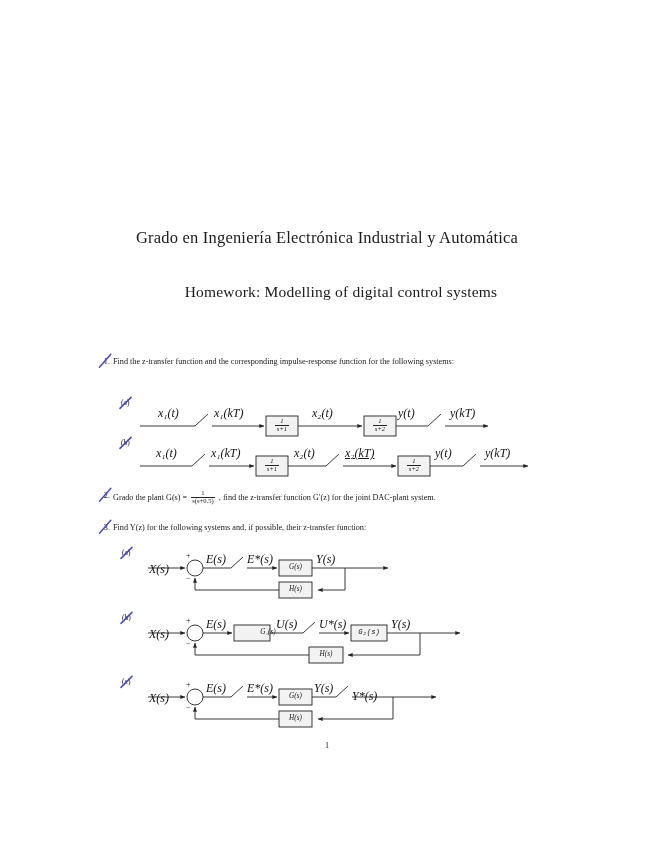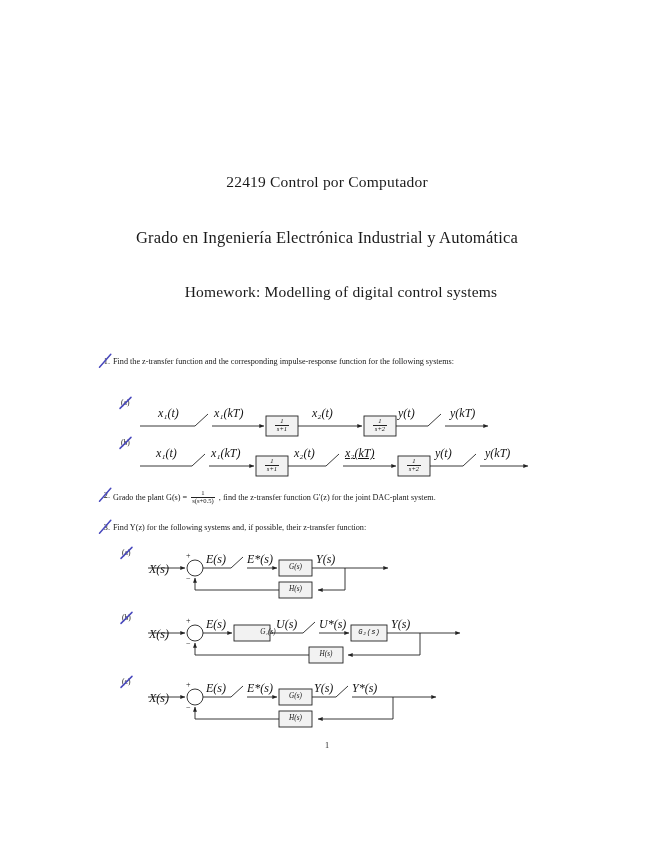--- a/index.html
+++ b/index.html
@@ -100,21 +100,20 @@
     text-align: center;
     font-size: 8.2px;
     color: #202020;
   }
 </style>
 </head>
 <body>
 
 <div class="page">
 
-  <div class="title-block" id="title-1">22419 Control por Computador</div>
   <div class="title-block" id="title-2">Grado en Ingeniería Electrónica Industrial y Automática</div>
   <div class="title-block" id="title-3">Homework: Modelling of digital control systems</div>
 
   <div class="problem" style="left:113px; top:356px; width:456px;">
     <span class="num">1.</span>
     <span class="ptext">Find the z-transfer function and the corresponding impulse-response function for the following systems:</span>
   </div>
 
   <div class="pen" style="left:97px; top:353px;">
     <svg width="18" height="16" viewBox="0 0 18 16">
@@ -349,20 +348,20 @@
       <rect x="131" y="30" width="33" height="16" fill="#f2f2f2" stroke="#232323" stroke-width=".9"></rect>
       <line x1="131" y1="38" x2="47" y2="38" stroke="#232323" stroke-width=".9"></line>
       <line x1="47" y1="38" x2="47" y2="26" stroke="#232323" stroke-width=".9" marker-end="url(#arr)"></line>
     </svg>
     <span class="dlabel" style="left:1px; top:10px;">X(s)</span>
     <span class="dlabel sign" style="left:38px; top:-1px;">+</span>
     <span class="dlabel sign" style="left:38px; top:22px;">−</span>
     <span class="dlabel" style="left:58px; top:0px;">E(s)</span>
     <span class="dlabel" style="left:99px; top:0px;">E*(s)</span>
     <span class="dlabel" style="left:166px; top:0px;">Y(s)</span>
-    <span class="dlabel" style="left:204px; top:0px;">Y*(s)</span>
+    <span class="dlabel" style="left:204px; top:8px;">Y*(s)</span>
     <span class="boxlabel" style="left:131px; top:11px; width:33px;">G(s)</span>
     <span class="boxlabel" style="left:131px; top:33px; width:33px;">H(s)</span>
   </div>
 
   <div id="page-number">1</div>
 
 </div>
 
 </body></html>

